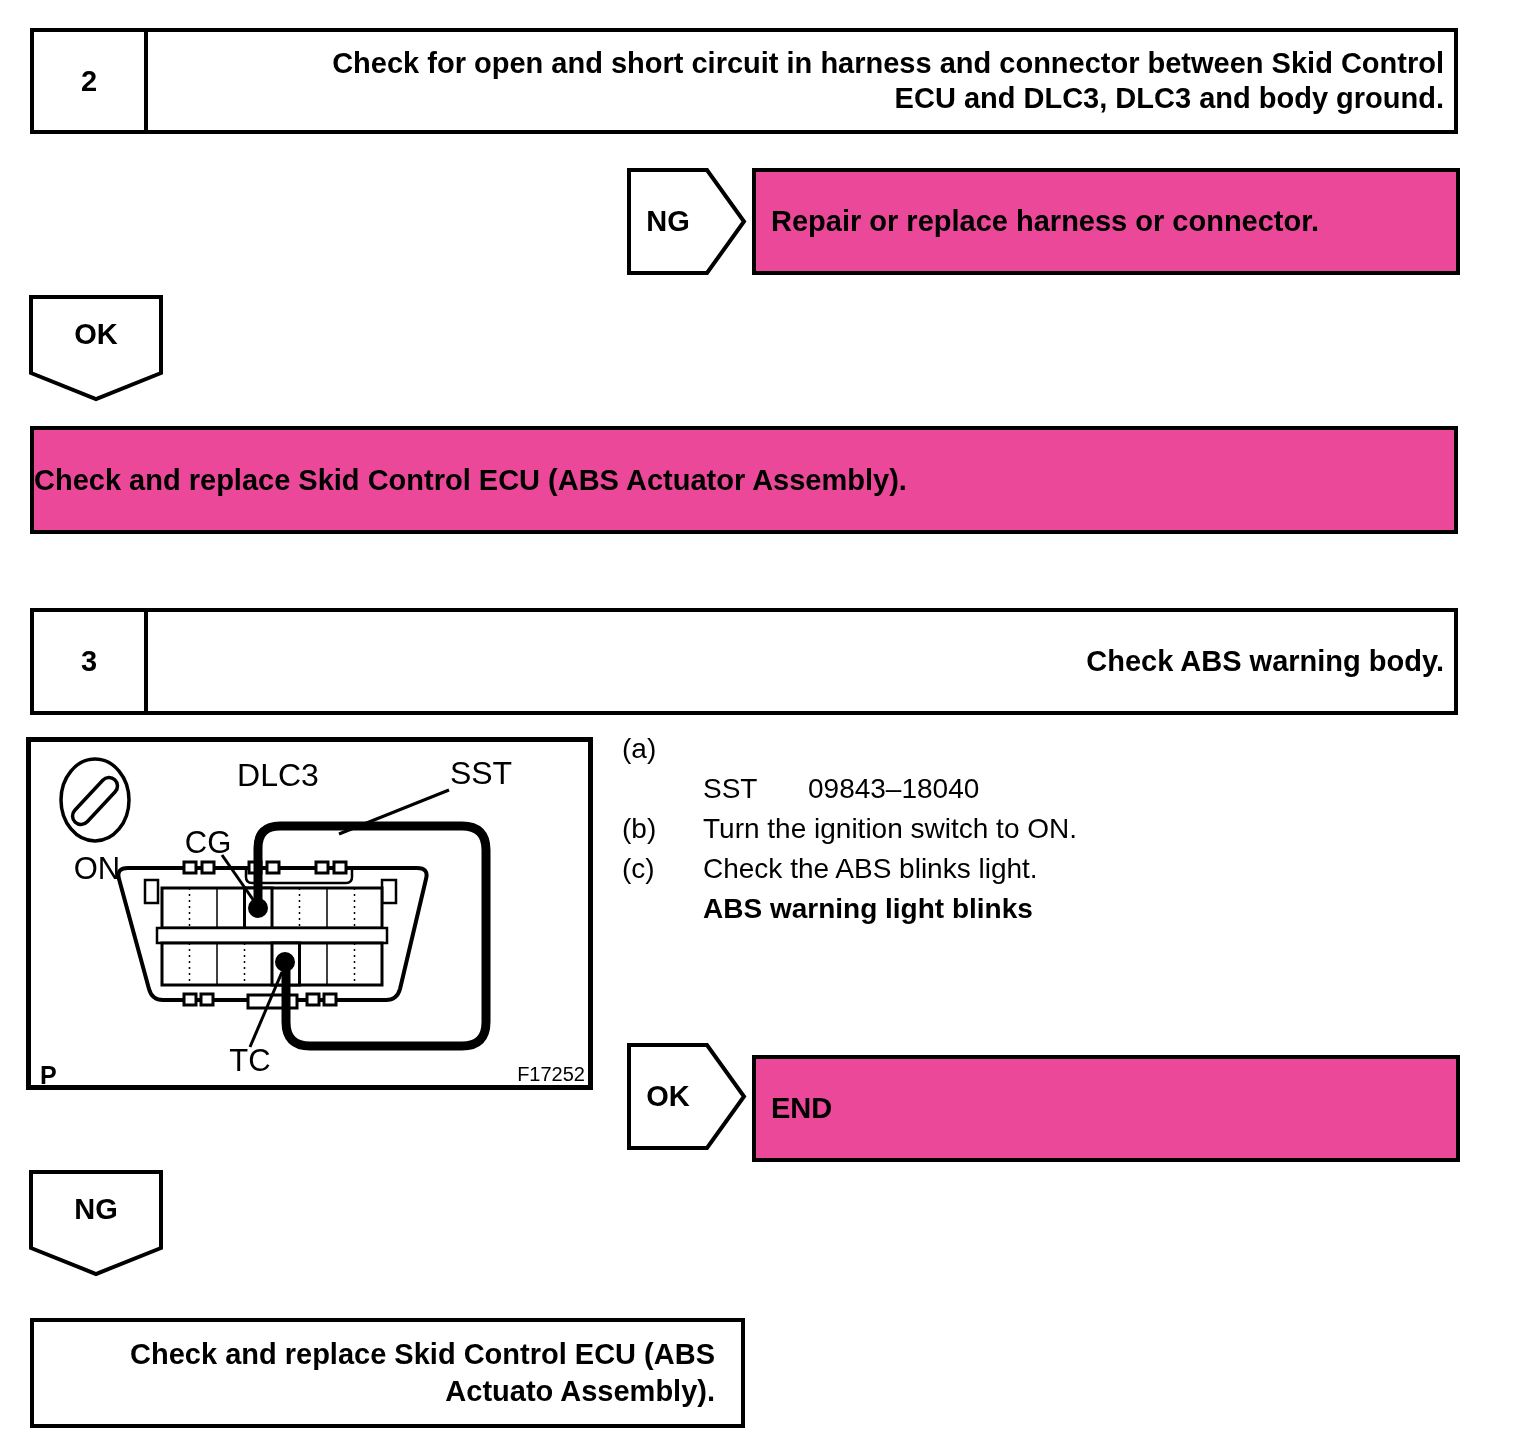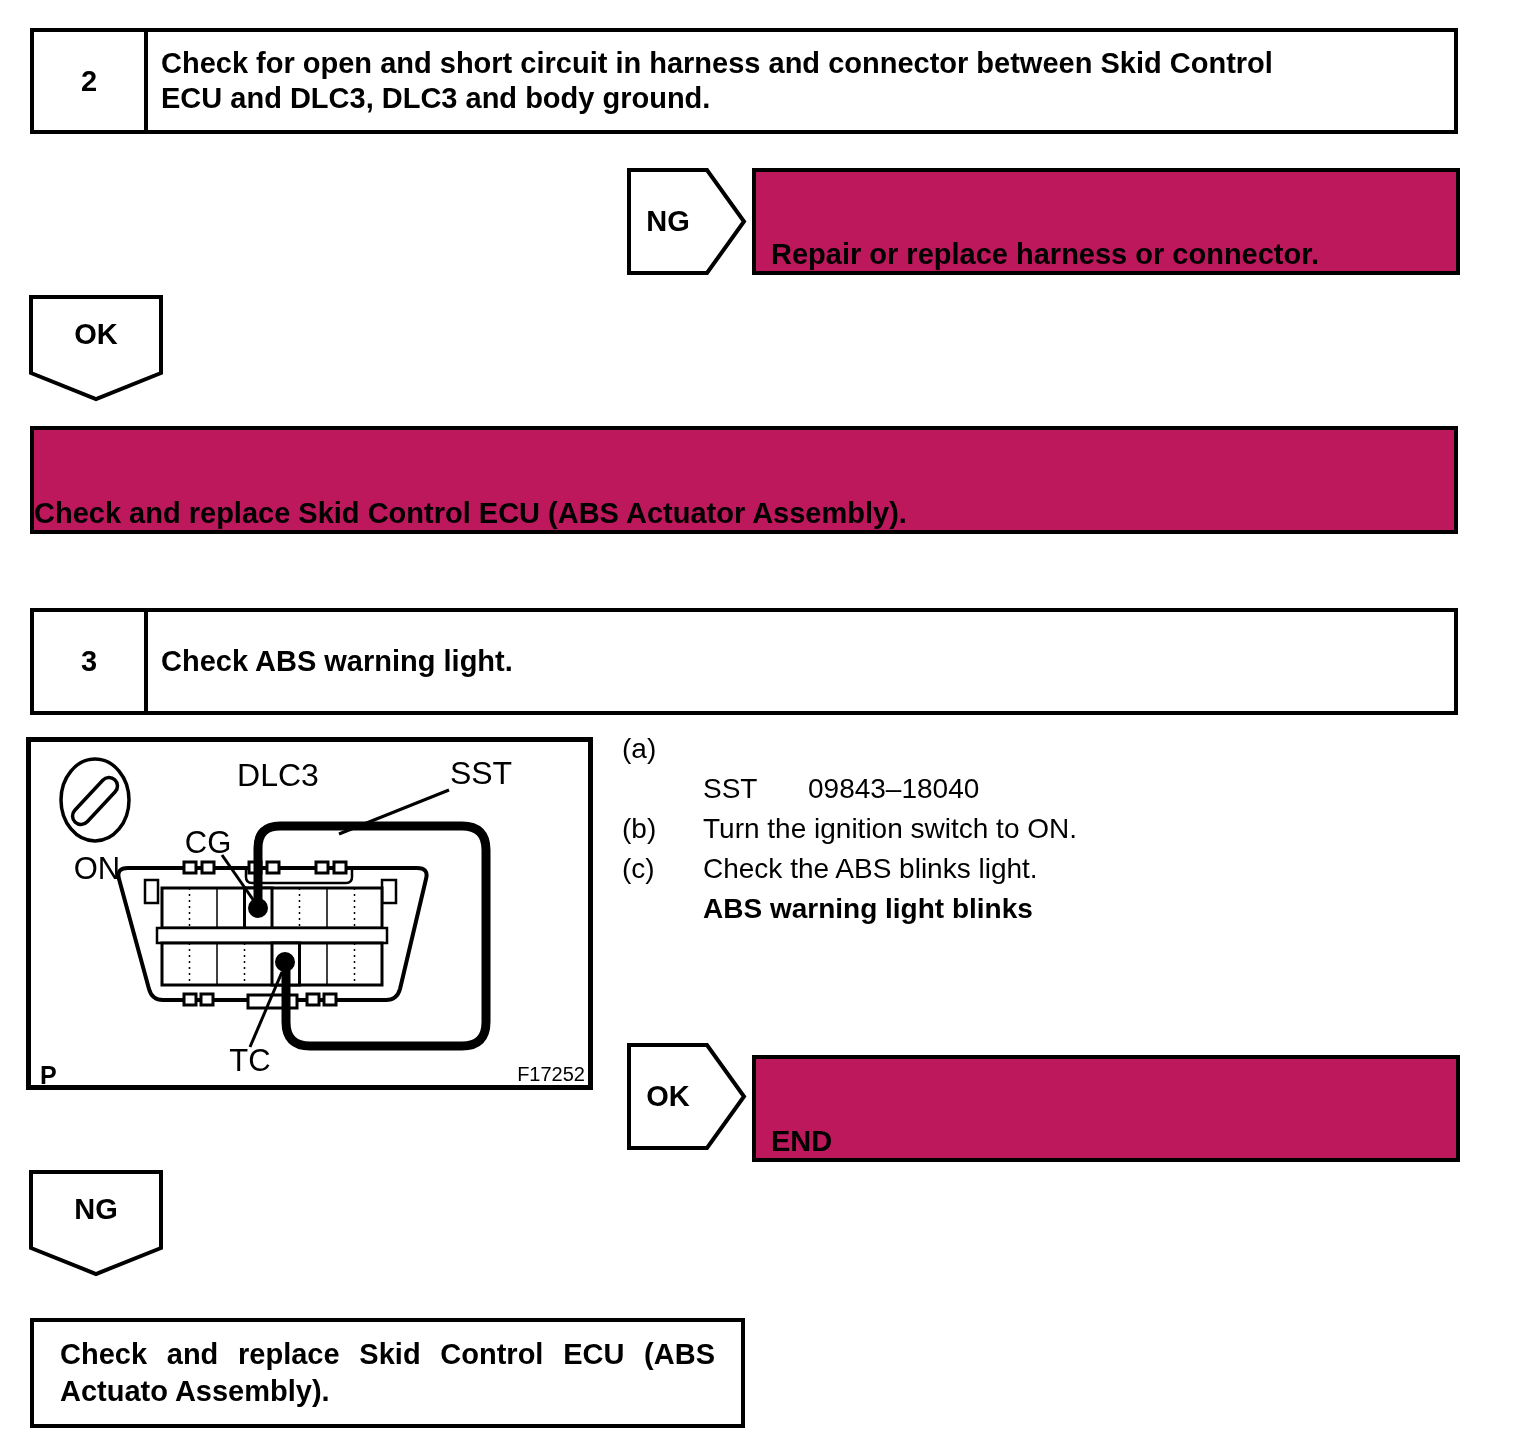--- a/index.html
+++ b/index.html
@@ -8,44 +8,44 @@
     width:1520px;height:1454px;
     background:#ffffff;
     font-family:"Liberation Sans","DejaVu Sans",sans-serif;
     color:#000;
     overflow:hidden;
   }
   .abs{position:absolute;}
   .flowbox{
     border:4px solid #000;
     box-sizing:border-box;
-    background:#be185d;
+    background:#ec4899;
     display:flex;
-    align-items:flex-end;
+    align-items:center;
     font-weight:bold;
     font-size:29px;
   }
   .stepbox{
     border:4px solid #000;
     box-sizing:border-box;
     background:#fff;
     display:flex;
   }
   .num-cell{
     width:110px;
     border-right:4px solid #000;
     display:flex;align-items:center;justify-content:center;
     font-weight:bold;font-size:29px;
     flex-shrink:0;
   }
   .title-cell{
     flex:1;
     display:flex;flex-direction:column;justify-content:center;
     padding:0 10px 0 13px;
-    font-weight:bold;font-size:29px;line-height:35px;
+    font-weight:bold;font-size:29px;line-height:35px;align-items:flex-end;
   }
   .pent{position:absolute;}
   .pent svg{position:absolute;left:0;top:0;}
   .pent-label-right{
     position:absolute;left:0;top:0;width:82px;height:107px;
     display:flex;align-items:center;justify-content:center;
     font-weight:bold;font-size:29px;
   }
   .pent-label-down{
     position:absolute;left:0;top:0;width:134px;height:78px;
@@ -100,21 +100,21 @@
     <div class="pent-label-down">OK</div>
   </div>
 
   <div class="abs flowbox" style="left:30px;top:426px;width:1428px;height:108px;">
     <span>Check and replace Skid Control ECU (ABS Actuator Assembly).</span>
   </div>
 
   <div class="abs stepbox" style="left:30px;top:608px;width:1428px;height:107px;">
     <div class="num-cell">3</div>
     <div class="title-cell">
-      <div>Check ABS warning light.</div>
+      <div>Check ABS warning body.</div>
     </div>
   </div>
 
   <div class="abs" style="left:26px;top:737px;width:567px;height:353px;">
     <svg width="567" height="353" viewBox="0 0 567 353">
       <rect x="2.5" y="2.5" width="562" height="348" fill="#fff" stroke="#000" stroke-width="5"></rect>
 
       <g>
         <ellipse cx="69" cy="63" rx="34" ry="41" fill="#fff" stroke="#000" stroke-width="3.5"></ellipse>
         <rect x="-29" y="-8.5" width="58" height="17" rx="8.5" transform="translate(69,64) rotate(-47)" fill="#fff" stroke="#000" stroke-width="3.5"></rect>

